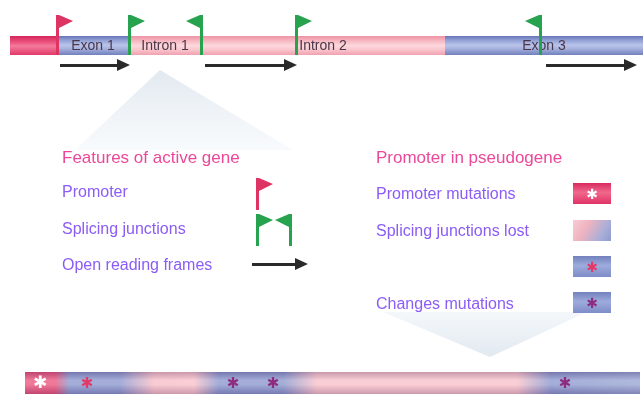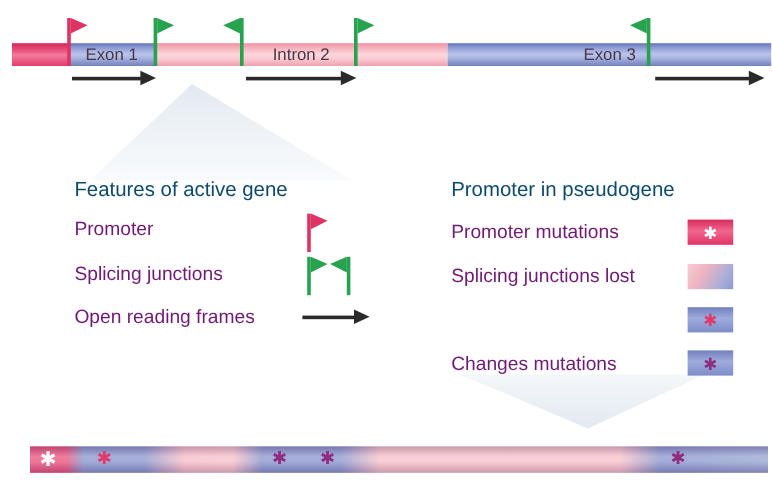--- a/index.html
+++ b/index.html
@@ -27,22 +27,22 @@
   .flag.red .pennant.right{border-left:14px solid #dd3463;}
   .flag.green .pennant.right{border-left:14px solid #27a24f;}
   .flag.green .pennant.left{border-right:14px solid #27a24f;}
 
   
   .orf{position:absolute;height:3px;background:#2a2a2a;z-index:3;}
   .orf::after{content:"";position:absolute;right:-12px;top:-5px;width:0;height:0;
     border-left:13px solid #2a2a2a;border-top:6px solid transparent;border-bottom:6px solid transparent;}
 
   
-  .legend-title{position:absolute;font-size:17px;color:#0c4a6e;z-index:2;white-space:nowrap;}
-  .legend-label{position:absolute;font-size:16px;color:#701a75;z-index:2;white-space:nowrap;}
+  .legend-title{position:absolute;font-size:17px;color:#ec4899;z-index:2;white-space:nowrap;}
+  .legend-label{position:absolute;font-size:16px;color:#8b5cf6;z-index:2;white-space:nowrap;}
 
   .lbox{position:absolute;width:38px;height:21px;display:flex;align-items:center;justify-content:center;z-index:2;}
   .lbox.crimson{background:linear-gradient(to bottom,#d92a5e 0%,#f0688c 45%,#e03266 100%);}
   .lbox.blue{background:linear-gradient(to bottom,#7280bd 0%,#9dabdc 45%,#7e8cc8 100%);}
   .lbox.fade{background:linear-gradient(120deg,#f8ccd2 0%,#eeb3c0 35%,#a9aed9 75%,#8e9bce 100%);}
   .lstar{font-size:14px;line-height:1;}
 
   
   .pseudo-bar{position:absolute;left:25px;top:372px;width:615px;height:22px;z-index:2;
     background:linear-gradient(to right,
@@ -70,20 +70,23 @@
       </linearGradient>
     </defs>
     <polygon points="160,70 293,150 75,150" fill="url(#triUp)"></polygon>
     <polygon points="383,312 587,312 490,357" fill="url(#triDown)"></polygon>
   </svg>
 
   <div class="gene-bar">
     <div class="seg promoter" style="width:47px"></div>
     <div class="seg exon" style="width:72px">
       <span class="seg-label">Exon 1</span>
+    </div>
+    <div class="seg intron" style="width:72px">
+      <span class="seg-label">Intron 1</span>
     </div>
     <div class="seg intron" style="width:244px">
       <span class="seg-label">Intron 2</span>
     </div>
     <div class="seg exon" style="flex:1">
       <span class="seg-label">Exon 3</span>
     </div>
   </div>
 
   <div class="flag red" style="left:56px;top:15px;height:40px">

